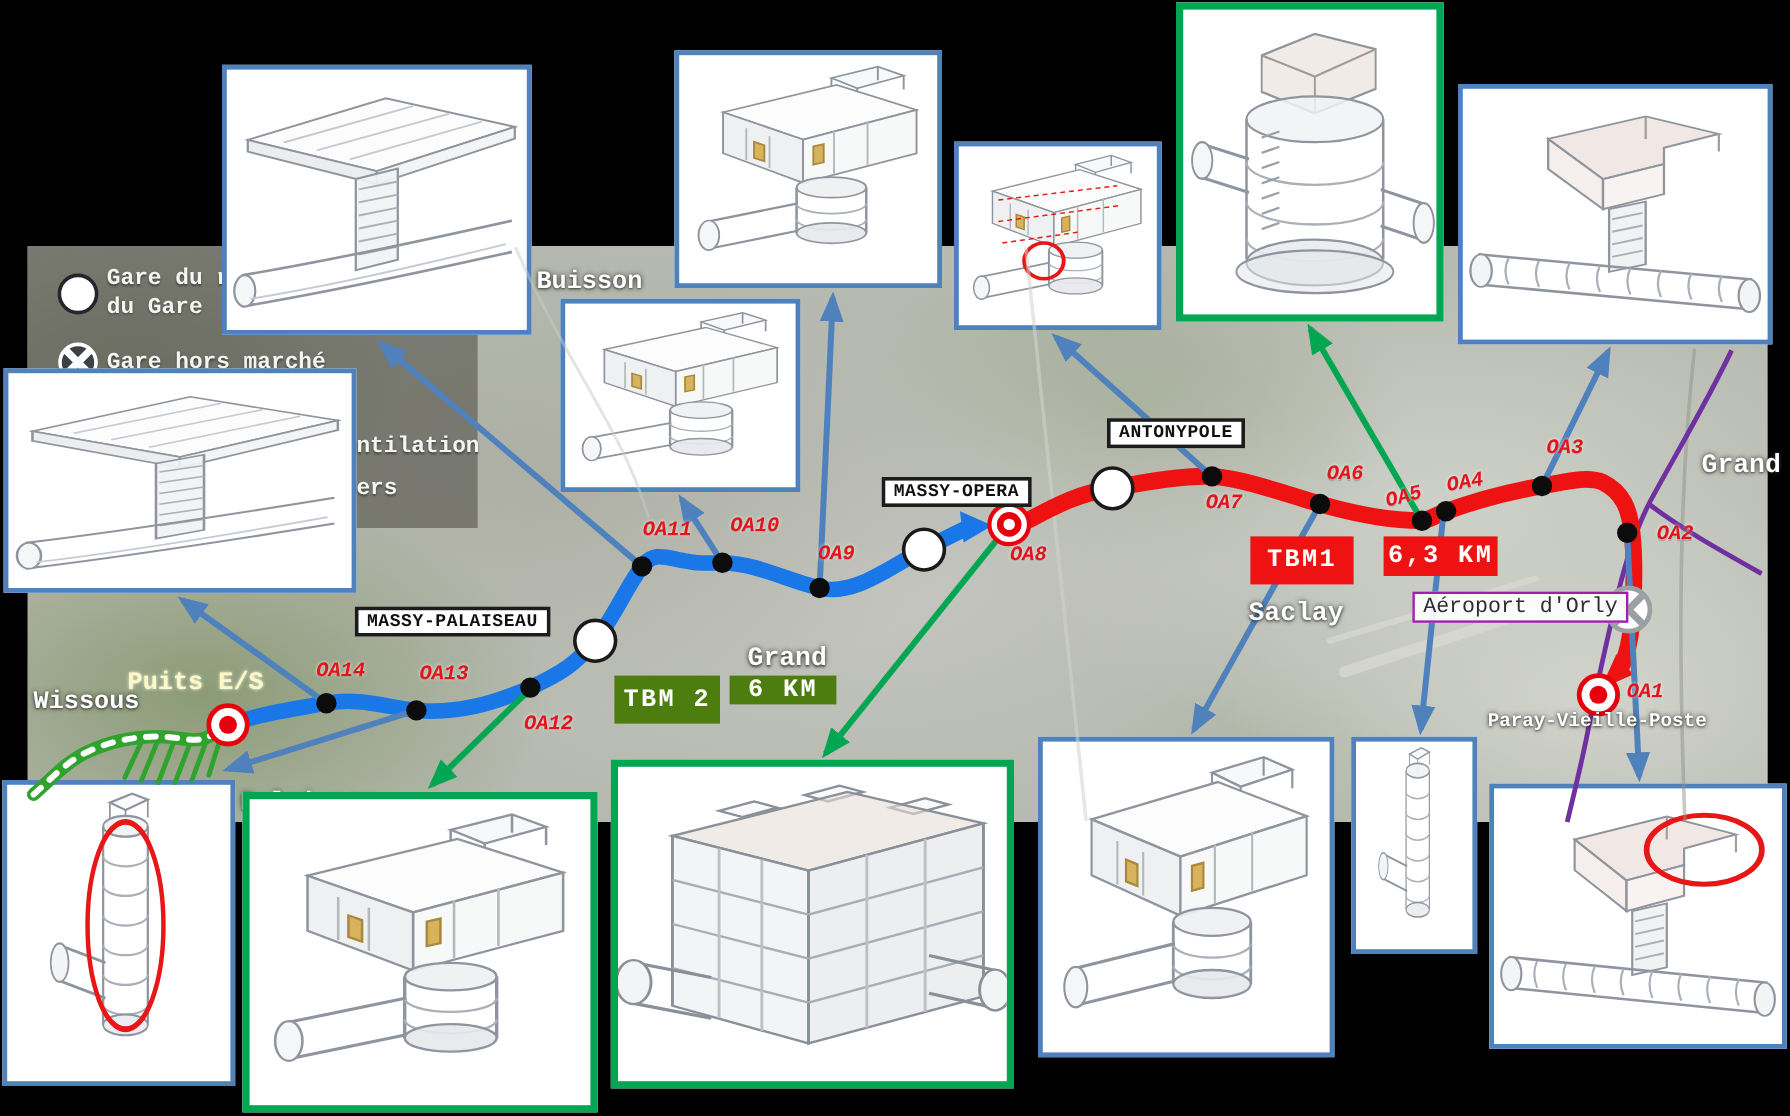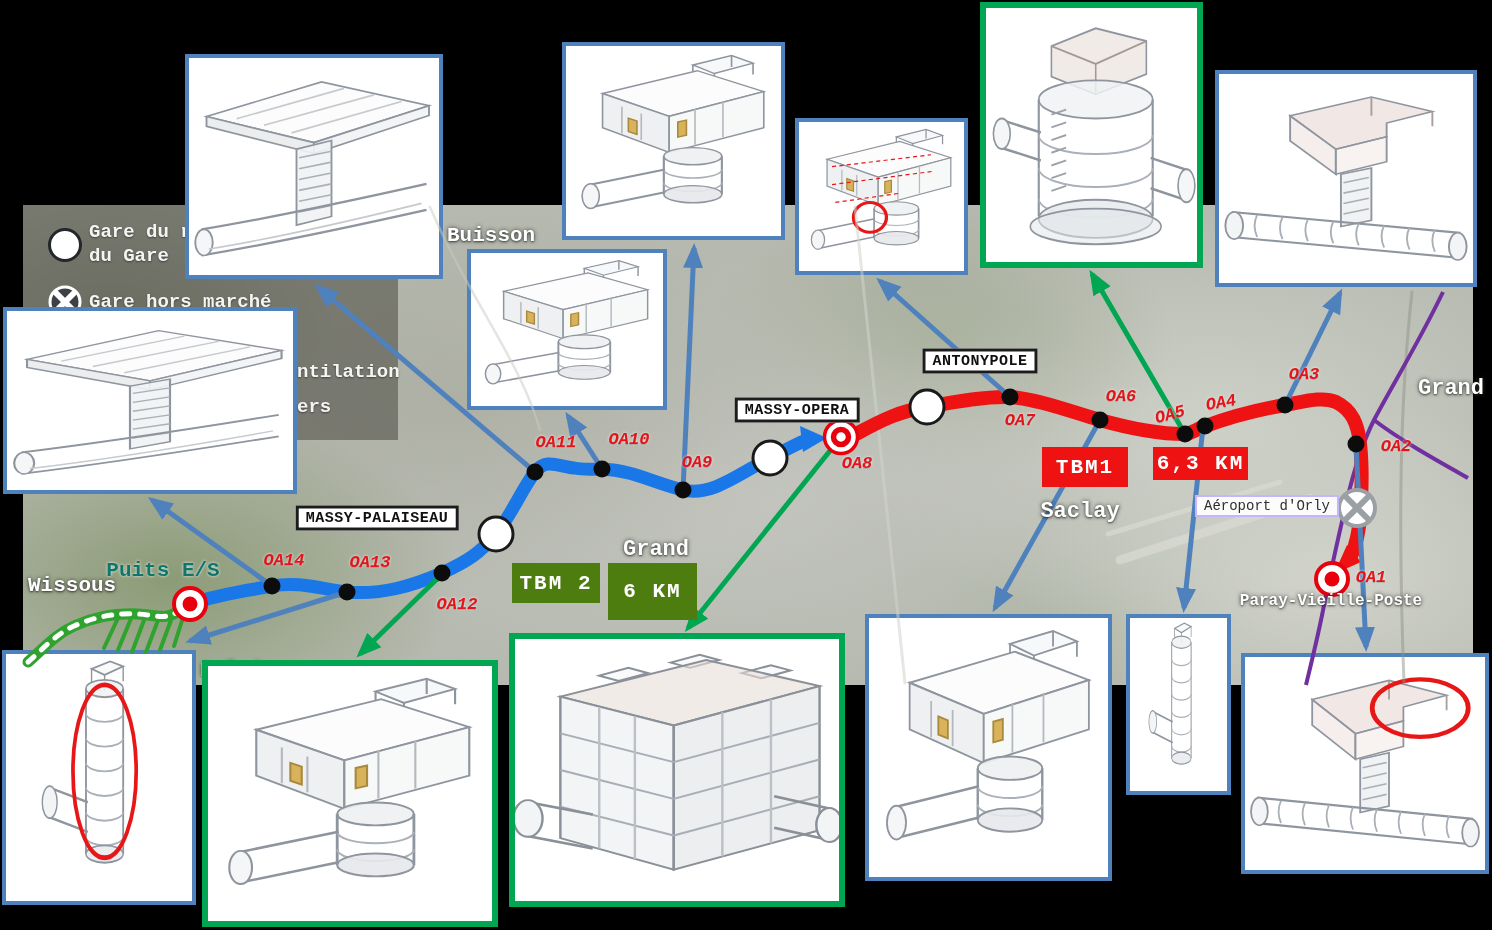--- a/index.html
+++ b/index.html
@@ -30,26 +30,26 @@
   
   #overlay{position:absolute;left:0;top:0;z-index:5;pointer-events:none;}
   
   .lbl{position:absolute;z-index:6;white-space:nowrap;}
   .ctr{transform:translate(-50%,-50%);}
   .place{color:#fff;font-weight:bold;font-size:21px;
          text-shadow:0 0 4px rgba(55,58,52,.95),0 1px 2px rgba(0,0,0,.55);}
   .under{z-index:2;}
   .oa{color:#e3151b;font-weight:bold;font-style:italic;font-size:17px;
       text-shadow:0 0 3px rgba(255,255,255,.85),0 1px 1px rgba(0,0,0,.25);}
-  .puits{color:#0f766e;font-weight:bold;font-size:21px;
+  .puits{color:#fef9c3;font-weight:bold;font-size:21px;
          text-shadow:0 0 3px rgba(255,255,255,.9);}
   .stn{background:#fff;border:3px solid #1c1c1c;color:#101010;font-weight:bold;font-size:15px;
        padding:1px 7px;letter-spacing:.5px;}
-  .apt{background:rgba(255,255,255,.92);border:2px solid #c4b5fd;color:#2e2e2e;
-       font-size:14px;padding:1px 7px;}
+  .apt{background:rgba(255,255,255,.92);border:2px solid #a21caf;color:#2e2e2e;
+       font-size:18px;padding:1px 7px;}
   .tag{position:absolute;z-index:6;display:flex;align-items:center;justify-content:center;
        color:#fff;font-weight:bold;font-size:21px;letter-spacing:2px;}
   .tag.blue{background:#4d7c0f;}
   .tag.red{background:#ee1212;}
 </style>
 </head>
 <body>
 
 <svg width="0" height="0" style="position:absolute" aria-hidden="true">
 <defs>
@@ -357,17 +357,17 @@
   <div class="lbl oa ctr" style="left:1020px;top:420px">OA7</div>
   <div class="lbl oa ctr" style="left:857px;top:463px">OA8</div>
   <div class="lbl oa ctr" style="left:697px;top:462px">OA9</div>
   <div class="lbl oa ctr" style="left:629px;top:439px">OA10</div>
   <div class="lbl oa ctr" style="left:556px;top:442px">OA11</div>
   <div class="lbl oa ctr" style="left:457px;top:604px">OA12</div>
   <div class="lbl oa ctr" style="left:370px;top:562px">OA13</div>
   <div class="lbl oa ctr" style="left:284px;top:560px">OA14</div>
 
   <div class="tag blue" style="left:512px;top:563px;width:88px;height:40px">TBM 2</div>
-  <div class="tag blue" style="left:608px;top:563px;width:89px;height:57px">6 KM</div>
+  <div class="tag blue" style="left:608px;top:563px;width:89px;height:24px">6 KM</div>
   <div class="tag red" style="left:1042px;top:447px;width:86px;height:40px">TBM1</div>
   <div class="tag red" style="left:1153px;top:447px;width:95px;height:33px">6,3 KM</div>
 
 </div>
 
 </body></html>

